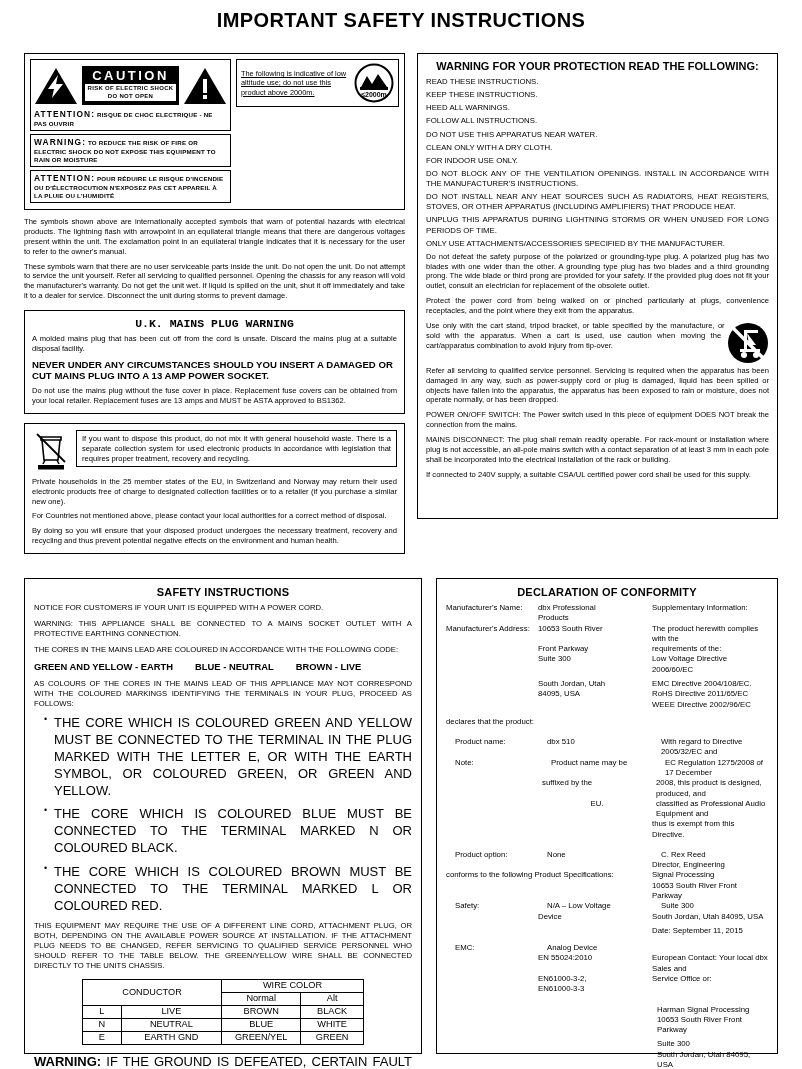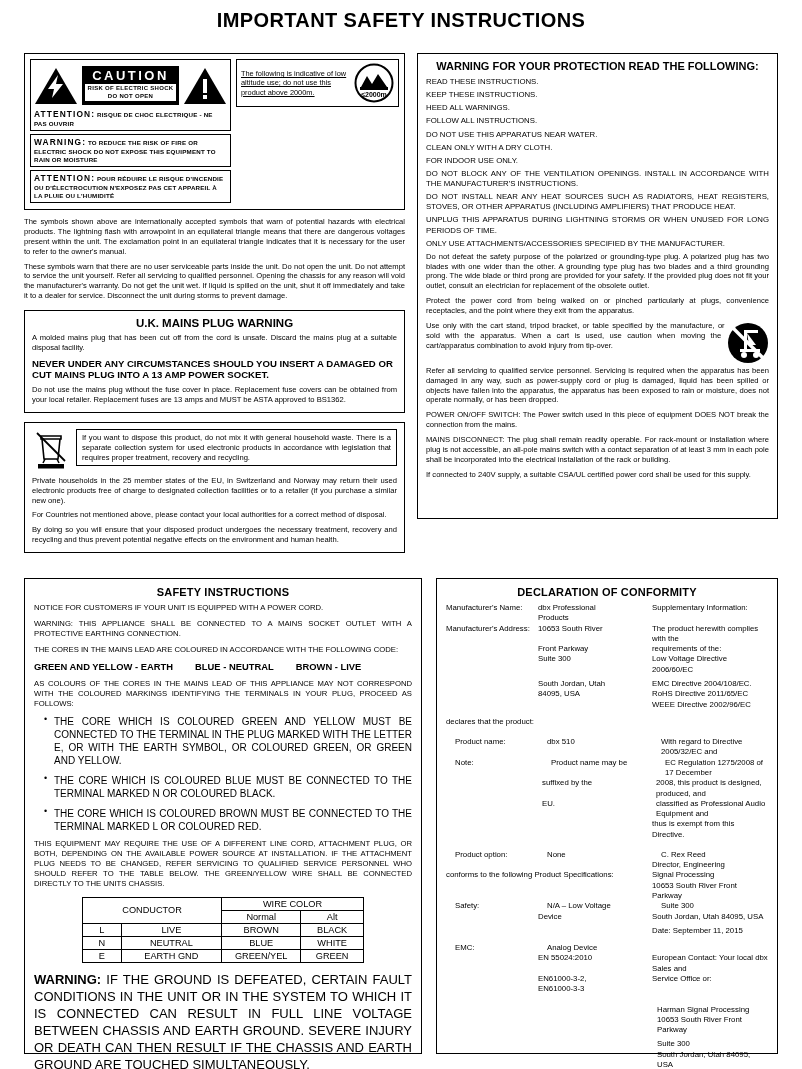--- a/index.html
+++ b/index.html
@@ -142,20 +142,21 @@
     letter-spacing: 1.1px;
   }
 
   
   .uk-box { margin-top: 9px; padding: 6px 7px 7px 7px; }
   .uk-heading {
     text-align: center;
     font-size: 11.5px;
     font-weight: bold;
     margin-bottom: 4px;
+    font-family: Liberation Mono, monospace;
   }
   .uk-caps {
     font-size: 9.6px;
     font-weight: bold;
     line-height: 1.22;
     margin: 4px 0 4px 0;
   }
 
   
   .weee-box { margin-top: 9px; padding: 6px 7px 7px 7px; }
@@ -229,21 +230,21 @@
     margin: 0 0 7px 0;
   }
   .si-code .sp1 { padding-right: 22px; }
   .si-code .sp2 { padding-right: 22px; }
   ul.si-list {
     margin: 0 0 6px 0;
     padding-left: 12px;
     list-style: none;
   }
   ul.si-list li {
-    font-size: 10px;
+    font-size: 13px;
     line-height: 1.30;
     margin-bottom: 7px;
     position: relative;
     padding-left: 8px;
     text-align: justify;
   }
   ul.si-list li:before {
     content: "\2022";
     position: absolute;
     left: -2px;
@@ -562,21 +563,21 @@
           <div class="doc-val" style="padding-left:4px;">Product name may be</div>
           <div class="doc-sup">EC Regulation 1275/2008 of 17 December</div>
         </div>
         <div class="doc-row">
           <div class="doc-lbl"></div>
           <div class="doc-val" style="padding-left:4px;">suffixed by the</div>
           <div class="doc-sup">2008, this product is designed, produced, and</div>
         </div>
         <div class="doc-row">
           <div class="doc-lbl"></div>
-          <div class="doc-val" style="padding-left:4px;">EU.</div>
+          <div class="doc-val" style="padding-left:4px;text-align:center;">EU.</div>
           <div class="doc-sup">classified as Professional Audio Equipment and</div>
         </div>
         <div class="doc-row">
           <div class="doc-lbl"></div>
           <div class="doc-val"></div>
           <div class="doc-sup">thus is exempt from this Directive.</div>
         </div>
 
         <div class="gap10"></div>
 

